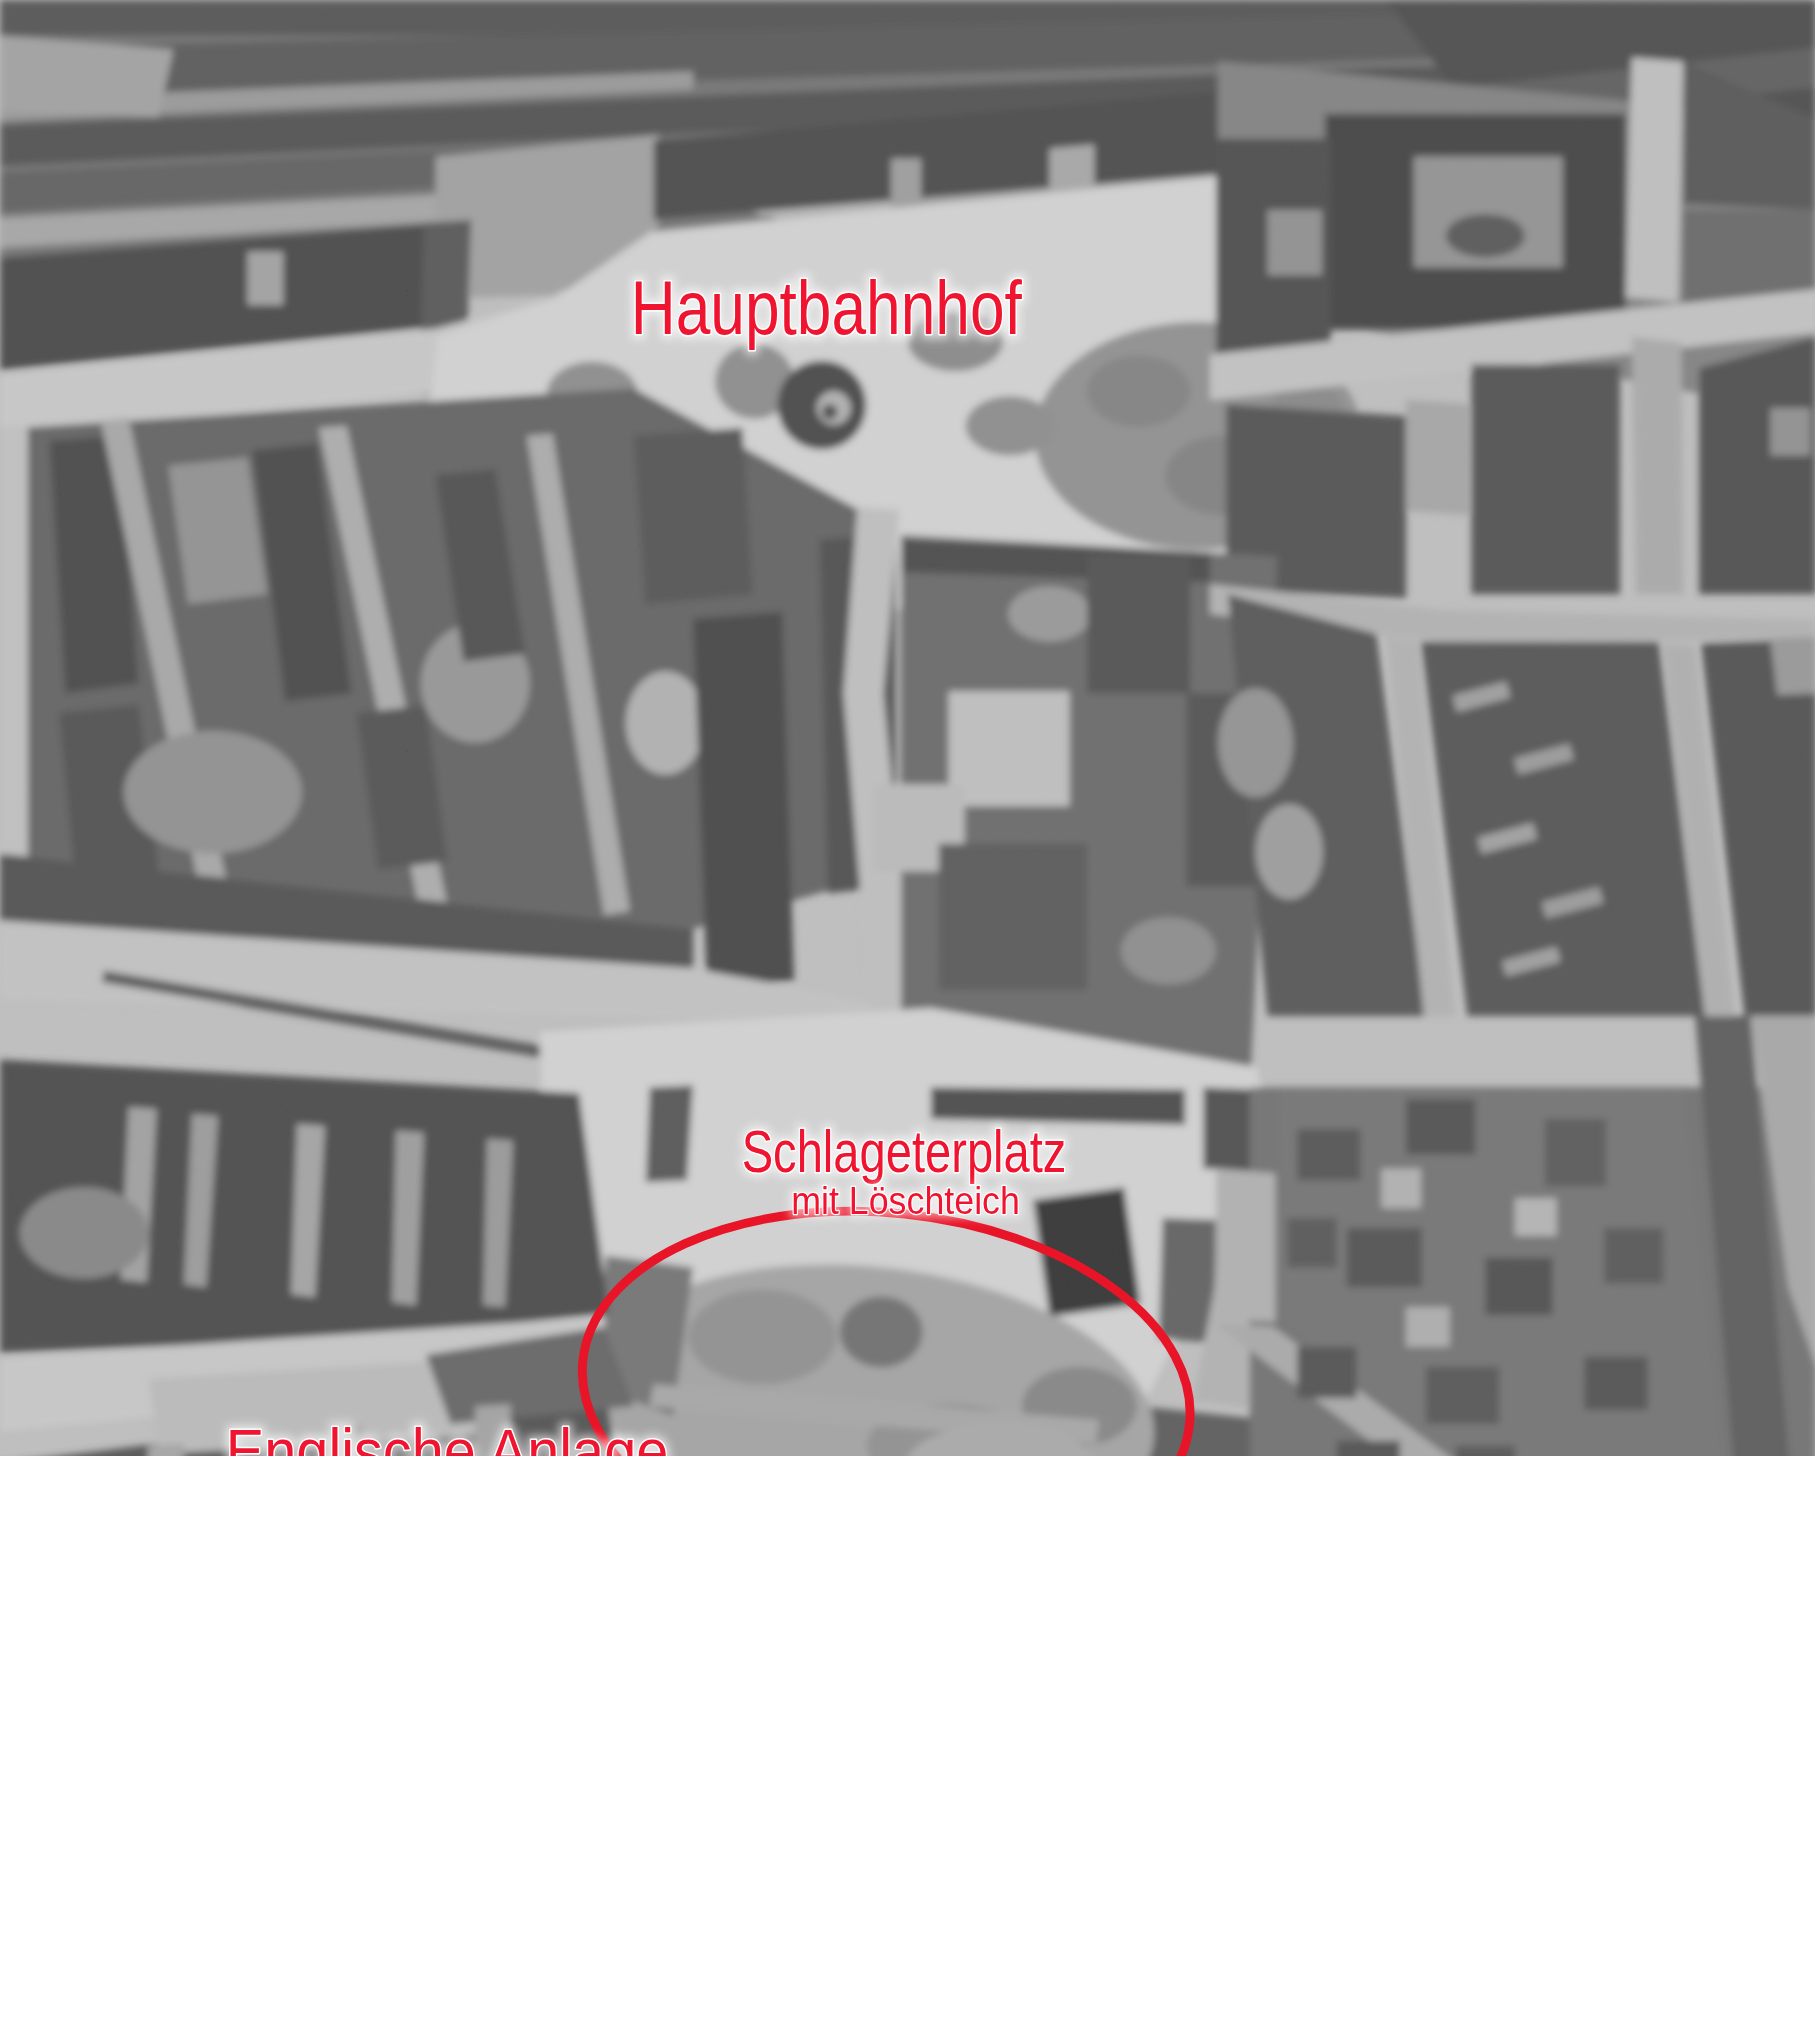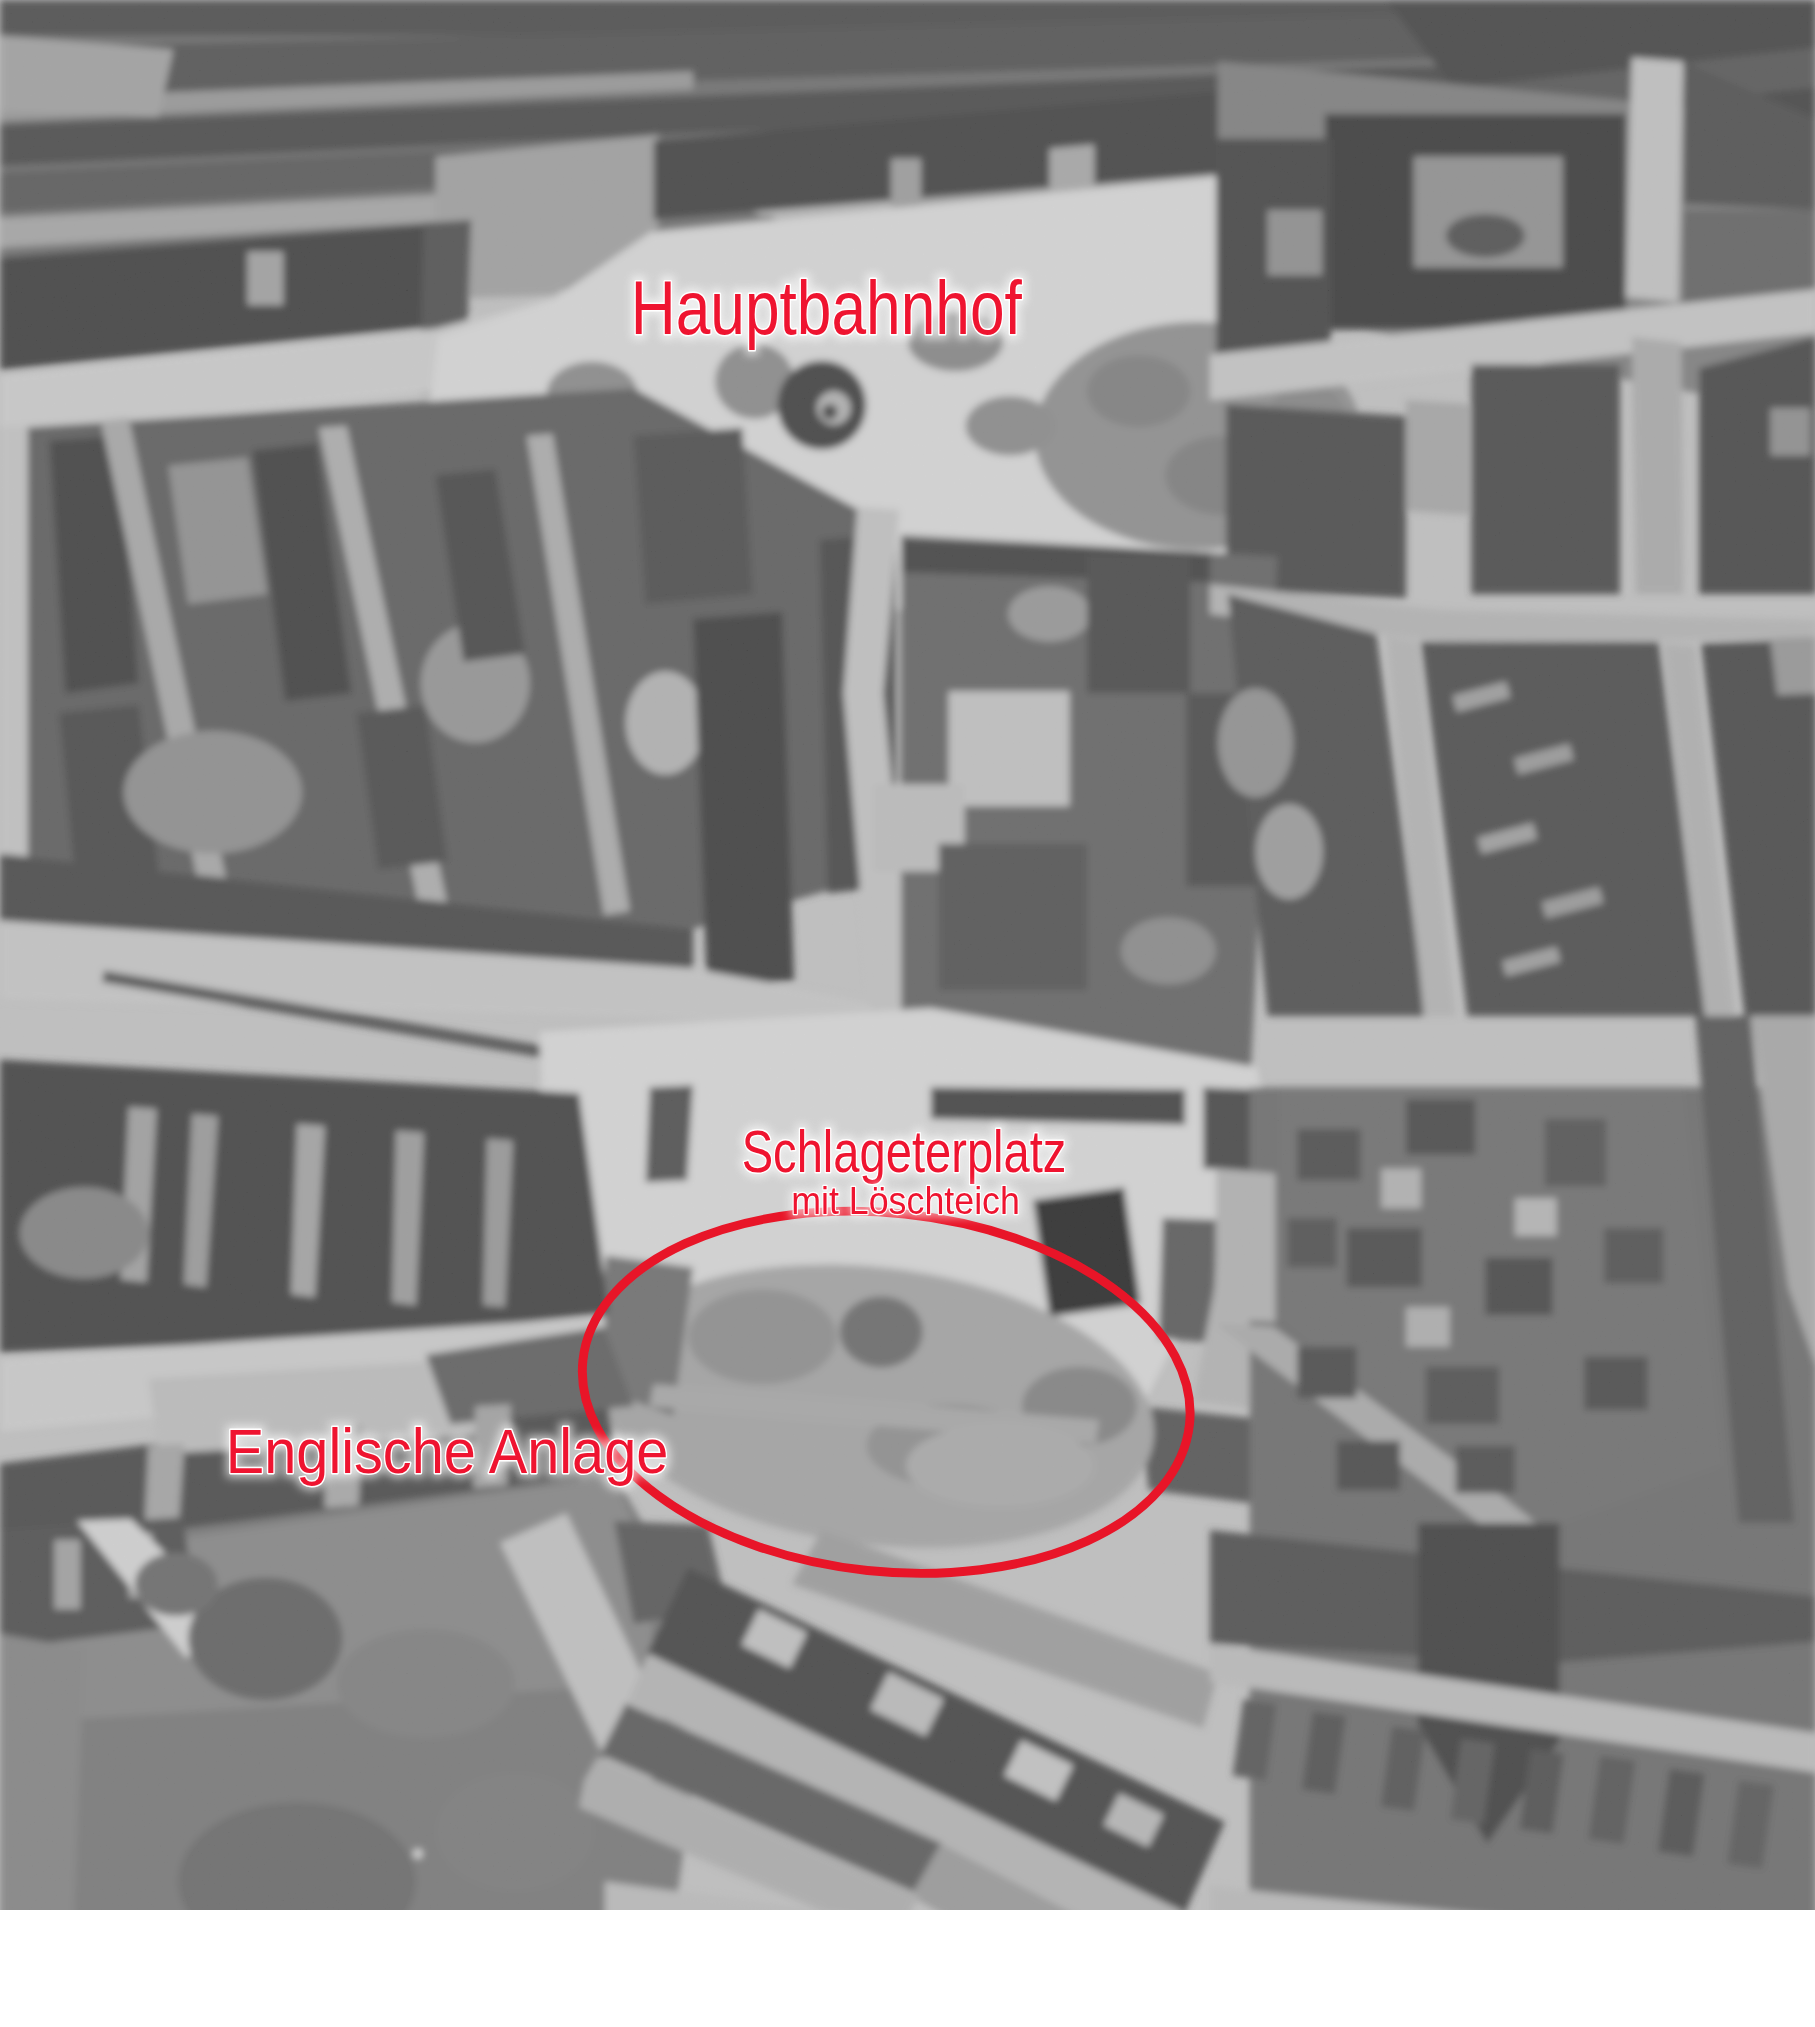--- a/index.html
+++ b/index.html
@@ -1,16 +1,16 @@
 <!DOCTYPE html>
 <html><head>
 <meta charset="utf-8">
 <style>
 html,body{margin:0;padding:0;background:#ffffff;}
-.page{width:1816px;height:1910px;position:relative;overflow:hidden;background:#c4b5fd;font-family:"Liberation Sans",sans-serif;}
+.page{width:1816px;height:1456px;position:relative;overflow:hidden;background:#c4b5fd;font-family:"Liberation Sans",sans-serif;}
 svg{display:block;}
 </style>
 </head>
 <body>
 <div class="page">
 <svg width="1816" height="2028" viewBox="0 0 1834 2048">
 <defs>
 <filter id="soft" x="-10%" y="-10%" width="120%" height="120%">
           <feGaussianBlur stdDeviation="3.5"></feGaussianBlur>
         </filter>

